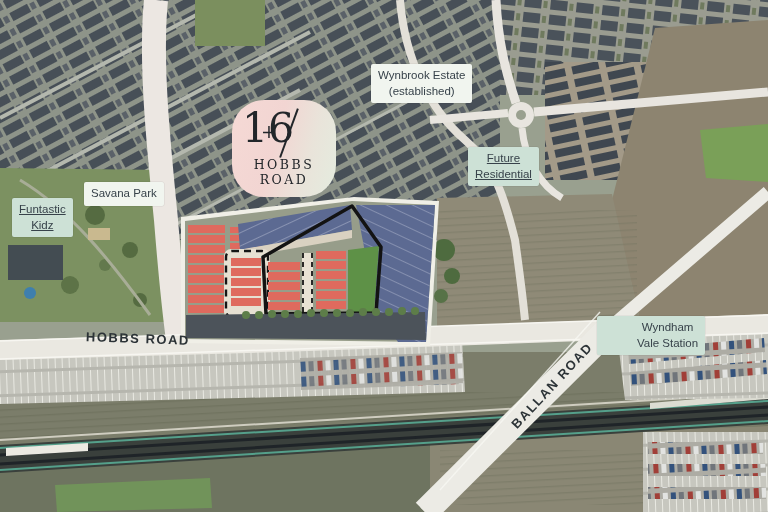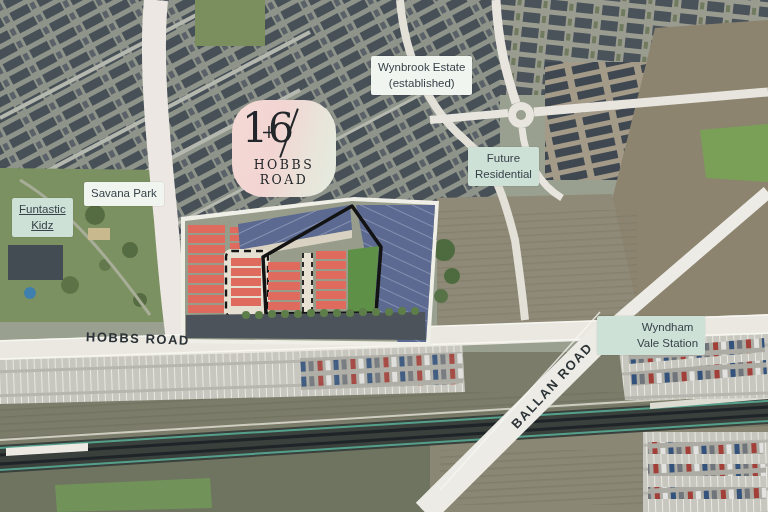--- a/index.html
+++ b/index.html
@@ -273,26 +273,26 @@
     </g>
   </svg>
 
   <div class="logo-card">
     <span class="logo-num logo-num-left">16</span>
     <span class="logo-plus">+</span>
     <span class="logo-slash"></span>
     <div class="logo-sub">HOBBS ROAD</div>
   </div>
 
-  <div class="maplabel label-white" style="left:371px; top:56px;">
+  <div class="maplabel label-white" style="left:371px; top:64px;">
     <div>Wynbrook Estate</div>
     <div>(established)</div>
   </div>
 
-  <div class="maplabel label-mint" style="left:468px; top:147px;">
+  <div class="maplabel label-mint" style="left:468px; top:147px;text-decoration:underline;">
     <div>Future</div>
     <div>Residential</div>
   </div>
 
   <div class="maplabel label-white" style="left:84px; top:166px;margin-top:16px;">
     <div>Savana Park</div>
   </div>
 
   <div class="maplabel label-mint" style="left:12px; top:198px;text-decoration:underline;">
     <div>Funtastic</div>

